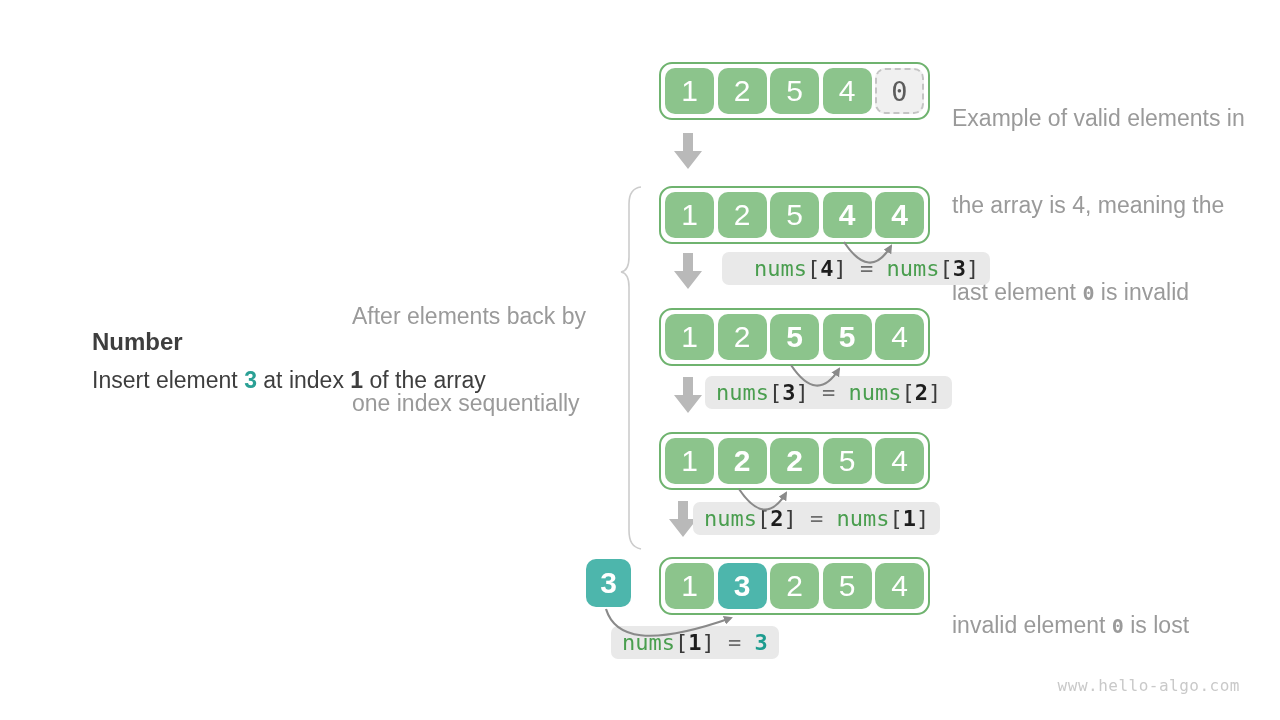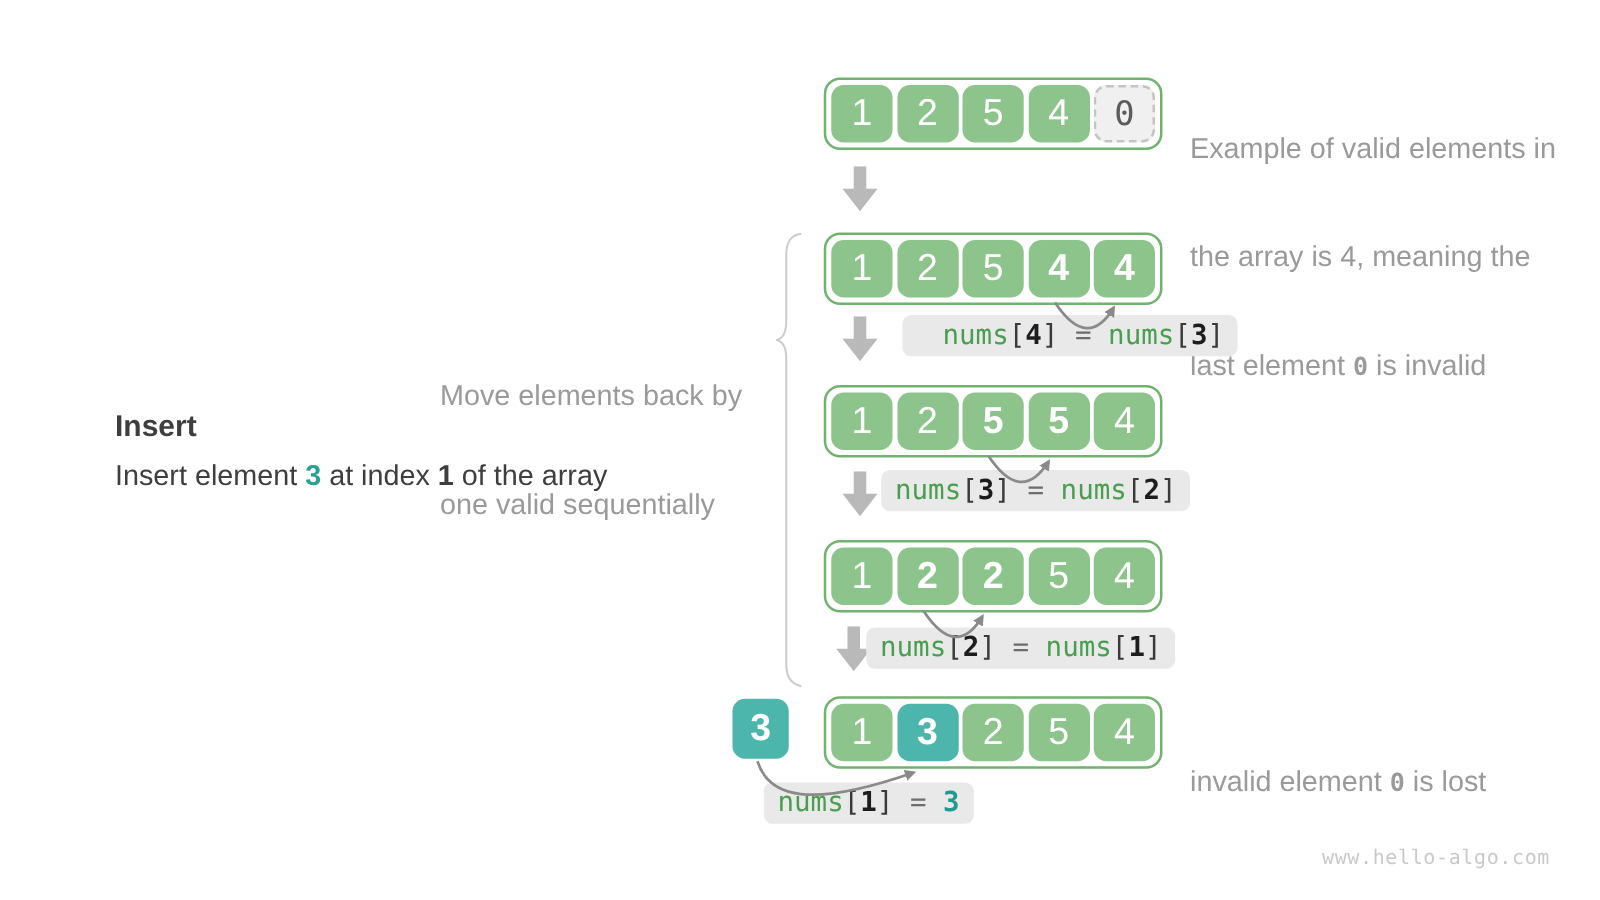--- a/index.html
+++ b/index.html
@@ -81,22 +81,22 @@
     <div class="cell">5</div>
     <div class="cell">4</div>
     <div class="cell invalid">0</div>
   </div>
 
   <svg class="down-arrow" style="left:673px;top:133px;" viewBox="0 0 30 37">
     <path d="M10 0 h10 v18 h9 L15 36 1 18 h9 z" fill="#b9b9b9"></path>
   </svg>
 
   <div class="note" style="left:352px;top:244px;">
-    <div><span>Move elements back by</span></div>
-    <div><span>one valid sequentially</span></div>
+    <div><span>After elements back by</span></div>
+    <div><span>one index sequentially</span></div>
   </div>
 
   <div class="array-box" style="top:186px;">
     <div class="cell">1</div>
     <div class="cell">2</div>
     <div class="cell">5</div>
     <div class="cell bold">4</div>
     <div class="cell bold">4</div>
   </div>
 
@@ -143,21 +143,21 @@
   </div>
 
   <div class="inserted-box">3</div>
 
   <div class="code-label" style="left:611px;top:626px;"><span class="obj">nums</span><span>[</span><span class="idx">1</span><span>]</span><span class="eq"> = </span><span class="val">3</span></div>
 
   <div class="note" style="left:952px;top:553px;">
     <div><span>invalid element </span><span class="mono">0</span><span> is lost</span></div>
   </div>
 
-  <div class="example-title">Insert</div>
+  <div class="example-title">Number</div>
   <div class="example-desc"><span>Insert element </span><span class="val">3</span><span> at index </span><span class="idx">1</span><span> of the array</span></div>
 
   <svg class="overlay" width="1280" height="720" viewBox="0 0 1280 720">
     <defs>
       <marker id="ah" markerWidth="9" markerHeight="9" refX="7" refY="4.5" orient="auto" markerUnits="userSpaceOnUse">
         <path d="M0,0 L9,4.5 L0,9 z" fill="#8a8a8a"></path>
       </marker>
     </defs>
     <path d="M641,187 C632,188 629,194 629,204 L629,257 C629,266 627,271 621,272 C627,273 629,278 629,287 L629,530 C629,541 632,547 641,549" fill="none" stroke="#cccccc" stroke-width="1.6"></path>
     <path d="M844,242 Q870,281 891,246" fill="none" stroke="#8a8a8a" stroke-width="2.2" marker-end="url(#ah)"></path>

